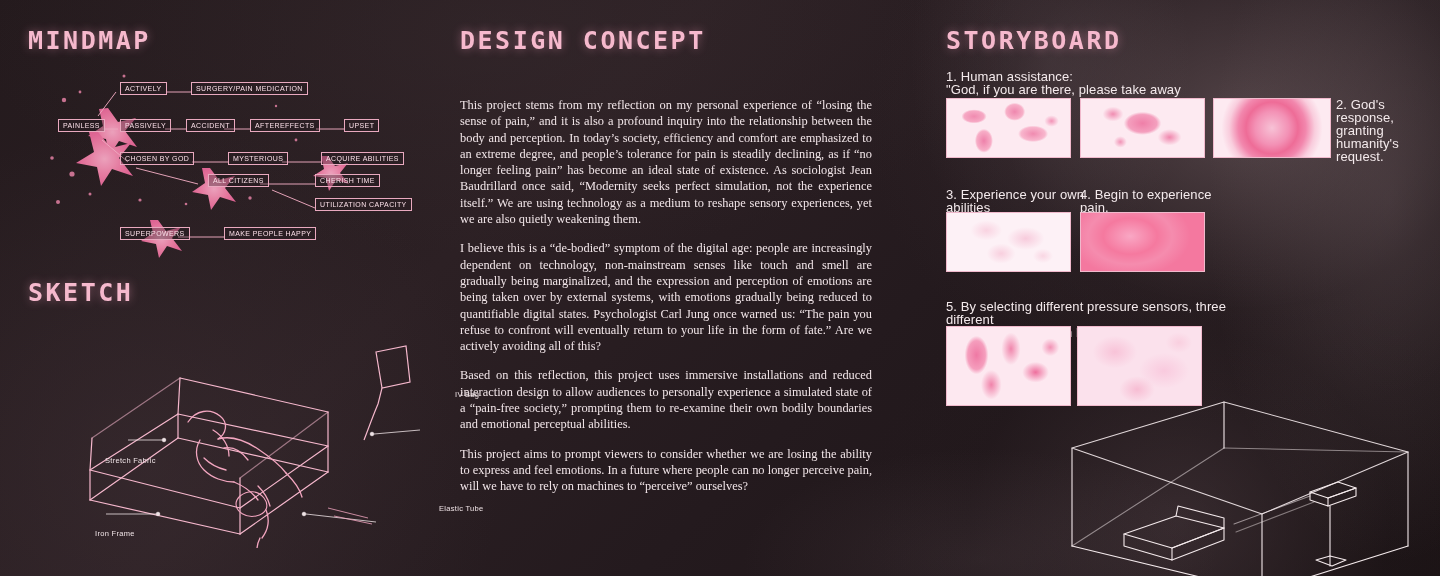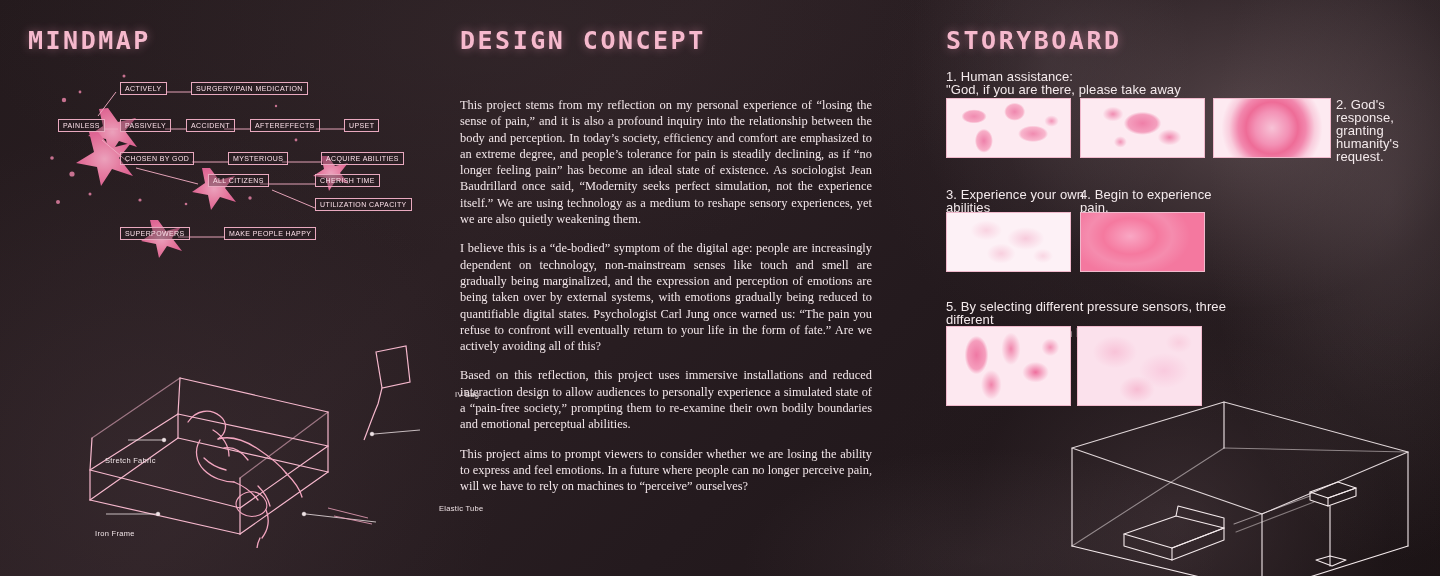--- a/index.html
+++ b/index.html
@@ -219,20 +219,21 @@
         <div class="node-box" style="left:180px; top:104px;">ALL CITIZENS</div>
         <div class="node-box" style="left:287px; top:104px;">CHERISH TIME</div>
         <div class="node-box" style="left:287px; top:128px;">UTILIZATION CAPACITY</div>
         <div class="node-box" style="left:92px;  top:157px;">SUPERPOWERS</div>
         <div class="node-box" style="left:196px; top:157px;">MAKE PEOPLE HAPPY</div>
       </div>
     </div>
   </div>
 
   <div class="panel" id="sketch-panel">
+    <div class="section-title">SKETCH</div>
     <div id="sketch-canvas">
       <svg width="420" height="230" viewBox="0 0 420 230">
         <g stroke="#f6b8cd" stroke-width="1.2" fill="none" stroke-linecap="round" stroke-linejoin="round">
 
           <path d="M62 152 L150 96 L300 128 L212 190 Z"></path>
           <path d="M62 152 L62 182"></path>
           <path d="M150 96 L150 120"></path>
           <path d="M300 128 L300 154"></path>
           <path d="M212 190 L212 216"></path>
           <path d="M62 182 L212 216"></path>

